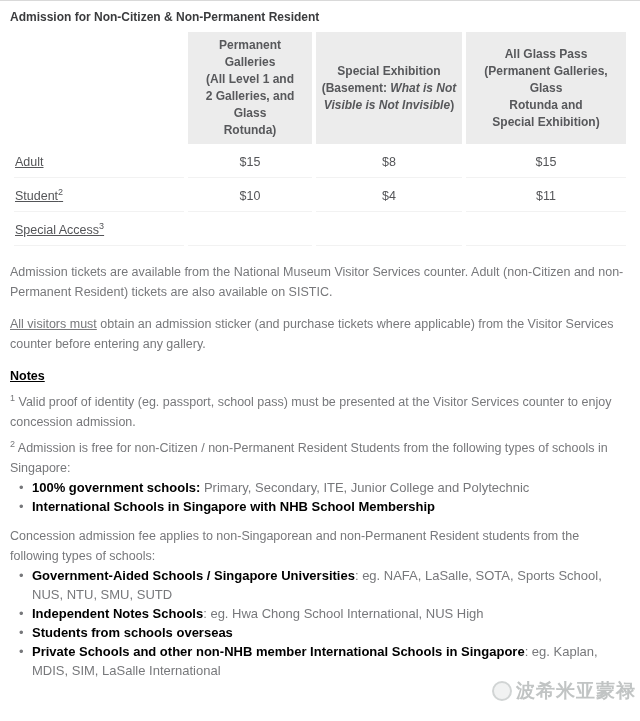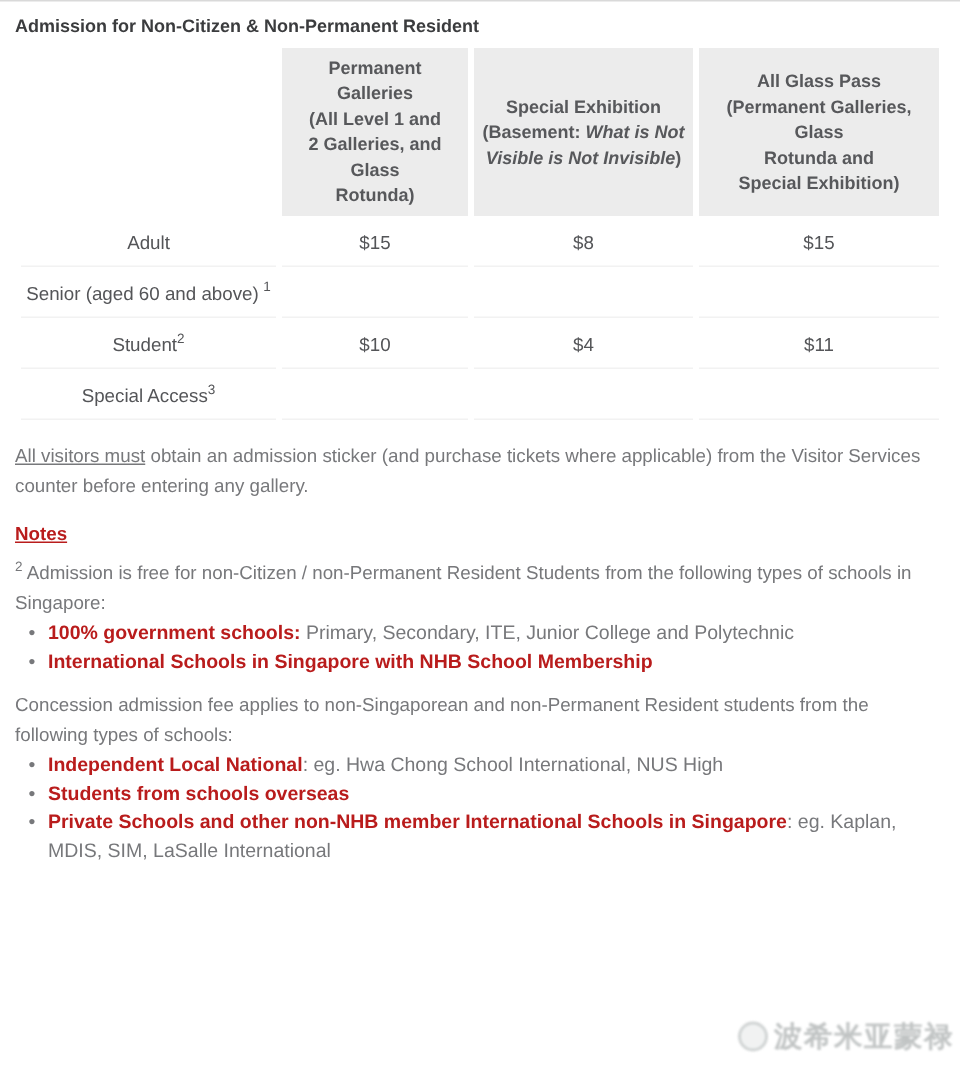--- a/index.html
+++ b/index.html
@@ -50,37 +50,37 @@
     background: transparent;
   }
   .hl { display: block; }
   table.price-table td {
     font-size: 12.5px;
     color: #545558;
     height: 29px;
     border-bottom: 1px solid #f2f2f2;
     vertical-align: middle;
   }
-  td.row-label { text-align: center; }
+  td.row-label { text-align: left; text-decoration: underline; }
   td.price-cell { text-align: center; }
   sup {
     font-size: 9px;
     line-height: 0;
   }
   .sup-gap { margin-left: 3px; }
   p {
     margin: 12px 0 0 0;
     line-height: 20px;
     font-size: 12.5px;
   }
   p.intro-1 { margin-top: 14px; }
   p.note { margin-top: 6px; }
   p.concession { margin-top: 10px; }
   .u { text-decoration: underline; }
-  .b { font-weight: bold; color: #b91c1c; }
+  .b { font-weight: bold; color: #000000; }
   .notes-heading { margin-top: 12px; }
   ul.bullet-list {
     list-style: none;
     margin: 0;
     padding: 0;
   }
   ul.bullet-list li {
     position: relative;
     padding-left: 22px;
     line-height: 19px;
@@ -161,55 +161,52 @@
       </tr>
     </thead>
     <tbody>
       <tr>
         <td class="row-label"><span>Adult</span><sup></sup></td>
         <td class="price-cell">$15</td>
         <td class="price-cell">$8</td>
         <td class="price-cell">$15</td>
       </tr>
       <tr>
-        <td class="row-label"><span>Senior (aged 60 and above)</span><sup class="sup-gap">1</sup></td>
-        <td class="price-cell"></td>
-        <td class="price-cell"></td>
-        <td class="price-cell"></td>
-      </tr>
-      <tr>
         <td class="row-label"><span>Student</span><sup>2</sup></td>
         <td class="price-cell">$10</td>
         <td class="price-cell">$4</td>
         <td class="price-cell">$11</td>
       </tr>
       <tr>
         <td class="row-label"><span>Special Access</span><sup>3</sup></td>
         <td class="price-cell"></td>
         <td class="price-cell"></td>
         <td class="price-cell"></td>
       </tr>
     </tbody>
   </table>
 
+  <p class="intro-1">Admission tickets are available from the National Museum Visitor Services counter. Adult (non-Citizen and non-Permanent Resident) tickets are also available on SISTIC.</p>
 
   <p><span class="u">All visitors must</span><span> obtain an admission sticker (and purchase tickets where applicable) from the Visitor Services counter before entering any gallery.</span></p>
 
   <p class="notes-heading"><span class="b u">Notes</span></p>
 
+  <p class="note"><sup>1</sup> <span>Valid proof of identity (eg. passport, school pass) must be presented at the Visitor Services counter to enjoy concession admission.</span></p>
 
   <p class="note"><sup>2</sup> <span>Admission is free for non-Citizen / non-Permanent Resident Students from the following types of schools in Singapore:</span></p>
   <ul class="bullet-list">
     <li><span class="b">100% government schools:</span><span> Primary, Secondary, ITE, Junior College and Polytechnic</span></li>
     <li><span class="b">International Schools in Singapore with NHB School Membership</span><span></span></li>
   </ul>
 
   <p class="concession">Concession admission fee applies to non-Singaporean and non-Permanent Resident students from the following types of schools:</p>
   <ul class="bullet-list">
-    <li><span class="b">Independent Local National</span><span>: eg. Hwa Chong School International, NUS High</span></li>
+    <li><span class="b">Government-Aided Schools / Singapore Universities</span><span>: eg. NAFA, LaSalle, SOTA, Sports School, NUS, NTU, SMU, SUTD</span></li>
+    <li><span class="b">Independent Notes Schools</span><span>: eg. Hwa Chong School International, NUS High</span></li>
     <li><span class="b">Students from schools overseas</span><span></span></li>
     <li><span class="b">Private Schools and other non-NHB member International Schools in Singapore</span><span>: eg. Kaplan, MDIS, SIM, LaSalle International</span></li>
   </ul>
 
 </div>
 
 <div class="watermark">
   <span class="watermark-logo"></span>
   <span class="watermark-text">波希米亚蒙禄</span>
 </div>

